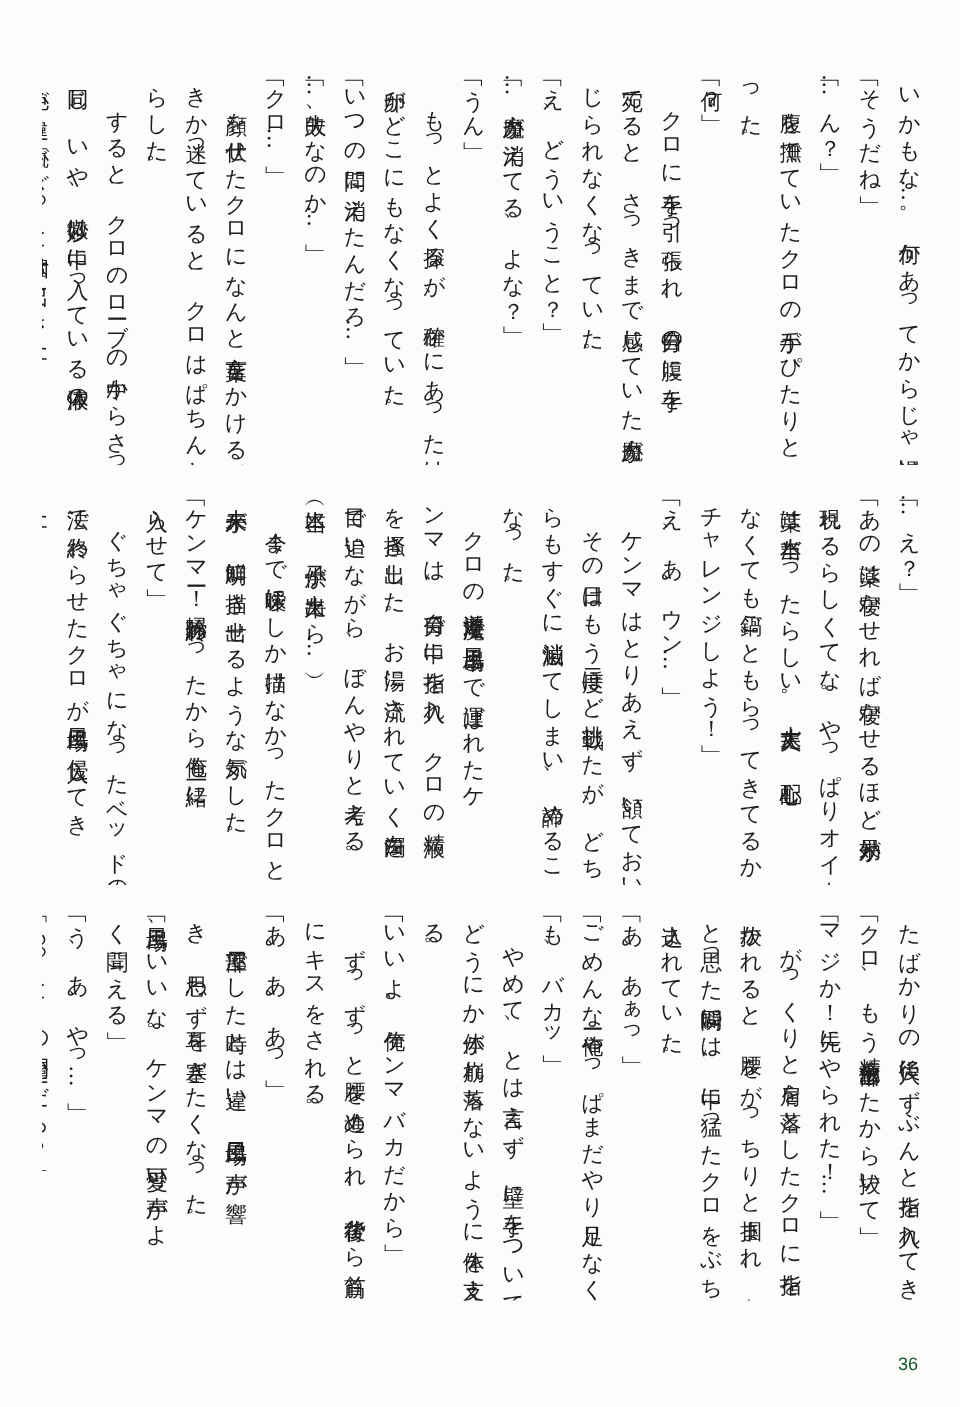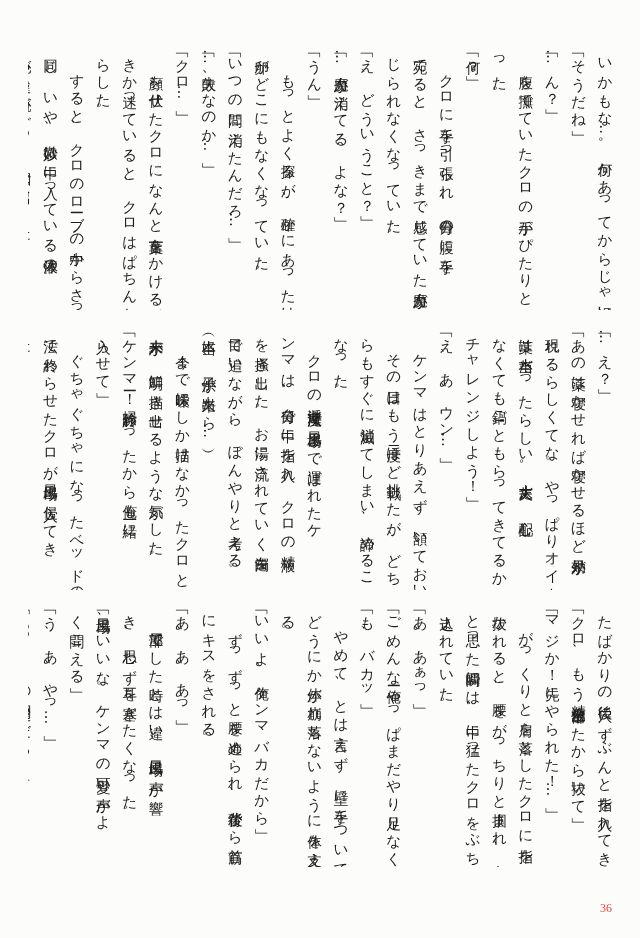--- a/index.html
+++ b/index.html
@@ -19,21 +19,21 @@
     letter-spacing: 1.2px;
     white-space: pre;
     overflow: hidden;
   }
   .block .ln { display: block; }
   #block-1 { top: 48px; }
   #block-2 { top: 328px; }
   #block-3 { top: 605px; }
   .page-num {
     position: absolute; right: 28px; bottom: 22px;
-    font-family: Liberation Serif, serif; font-size: 12px; color: #ef4444;
+    font-family: Liberation Sans, sans-serif; font-size: 12px; color: #14532d;
   }
 </style>
 </head>
 <body>
 
 <div id="block-1" class="block"><span class="ln">いかもな…。何かあってからじゃ遅いし」</span><span class="ln">「そうだね」</span><span class="ln">「…ん？」</span><span class="ln">　腹を撫でていたクロの手がぴたりと止ま</span><span class="ln">った。</span><span class="ln">「何？」</span><span class="ln">　クロに手を引っ張られ、自分の腹に手を</span><span class="ln">宛てると、さっきまで感じていた魔力が感</span><span class="ln">じられなくなっていた。</span><span class="ln">「え、どういうこと？」</span><span class="ln">「…魔力が消えてる、よな？」</span><span class="ln">「うん」</span><span class="ln">　もっとよく探るが、確かにあったはずの</span><span class="ln">卵がどこにもなくなっていた。</span><span class="ln">「いつの間に消えたんだろ…」</span><span class="ln">「…失敗、なのか…」</span><span class="ln">「クロ…」</span><span class="ln">　顔を伏せたクロになんと言葉をかけるべ</span><span class="ln">きか迷っていると、クロはぱちんと指を鳴</span><span class="ln">らした。</span><span class="ln">　すると、クロのローブの中からさっきと</span><span class="ln">同じ、いや、微妙に中に入っている液体の</span><span class="ln">色が違う瓶がざっと十個は出てきた。</span></div>
 <div id="block-2" class="block"><span class="ln">「…え？」</span><span class="ln">「あの薬は寝かせれば寝かせるほど効果が</span><span class="ln">現れるらしくてな。やっぱりオイカワの言</span><span class="ln">葉は本当だったらしい。大丈夫だ、心配し</span><span class="ln">なくても鍋ごともらってきてるから、また</span><span class="ln">チャレンジしよう！」</span><span class="ln">「え、あ、ウン…」</span><span class="ln">　ケンマはとりあえず、頷いておいた。</span><span class="ln">　その日はもう二度ほど挑戦したが、どち</span><span class="ln">らもすぐに消滅してしまい、諦めることに</span><span class="ln">なった。</span><span class="ln">　クロの浮遊魔法で風呂場まで運ばれたケ</span><span class="ln">ンマは、自分で中に指を入れ、クロの精液</span><span class="ln">を掻き出した。お湯に流されていく白濁を</span><span class="ln">目で追いながら、ぼんやりと考える。</span><span class="ln">（本当に、子供が出来たら…）</span><span class="ln">　今まで曖昧にしか描けなかったクロとの</span><span class="ln">未来が、鮮明に描き出せるような気がした。</span><span class="ln">「ケンマー！掃除終わったから俺も一緒に</span><span class="ln">入らせて」</span><span class="ln">　ぐちゃぐちゃになったベッドの掃除を魔</span><span class="ln">法で終わらせたクロが風呂場に侵入してき</span><span class="ln">た。</span></div>
 <div id="block-3" class="block"><span class="ln">たばかりの後穴にずぶんと指を入れてきた。</span><span class="ln">「クロ、もう精液全部出したから抜いて」</span><span class="ln">「マジか！先にやられた！…」</span><span class="ln">　がっくりと肩を落としたクロに指を引き</span><span class="ln">抜かれると、腰をがっちりと掴まれ、あ、</span><span class="ln">と思った瞬間には、中に猛ったクロをぶち</span><span class="ln">込まれていた。</span><span class="ln">「あ、あぁっ」</span><span class="ln">「ごめんなー俺やっぱまだやり足りなくて」</span><span class="ln">「も、バカッ」</span><span class="ln">　やめて、とは言えず、壁に手をついて、</span><span class="ln">どうにか体が崩れ落ちないように体を支え</span><span class="ln">る。</span><span class="ln">「いいよ、俺ケンマバカだから」</span><span class="ln">　ずっずっと腰を進められ、背後から首筋</span><span class="ln">にキスをされる。</span><span class="ln">「あ、あ、あっ」</span><span class="ln">　部屋でした時とは違い、風呂場に声が響</span><span class="ln">き、思わず耳を塞ぎたくなった。</span><span class="ln">「風呂場、いいな。ケンマの可愛い声がよ</span><span class="ln">く聞こえる」</span><span class="ln">「う、あ、やっ…」</span><span class="ln">「もっと、の間違いだろ？」</span></div>
 
 <div class="page-num">36</div>

